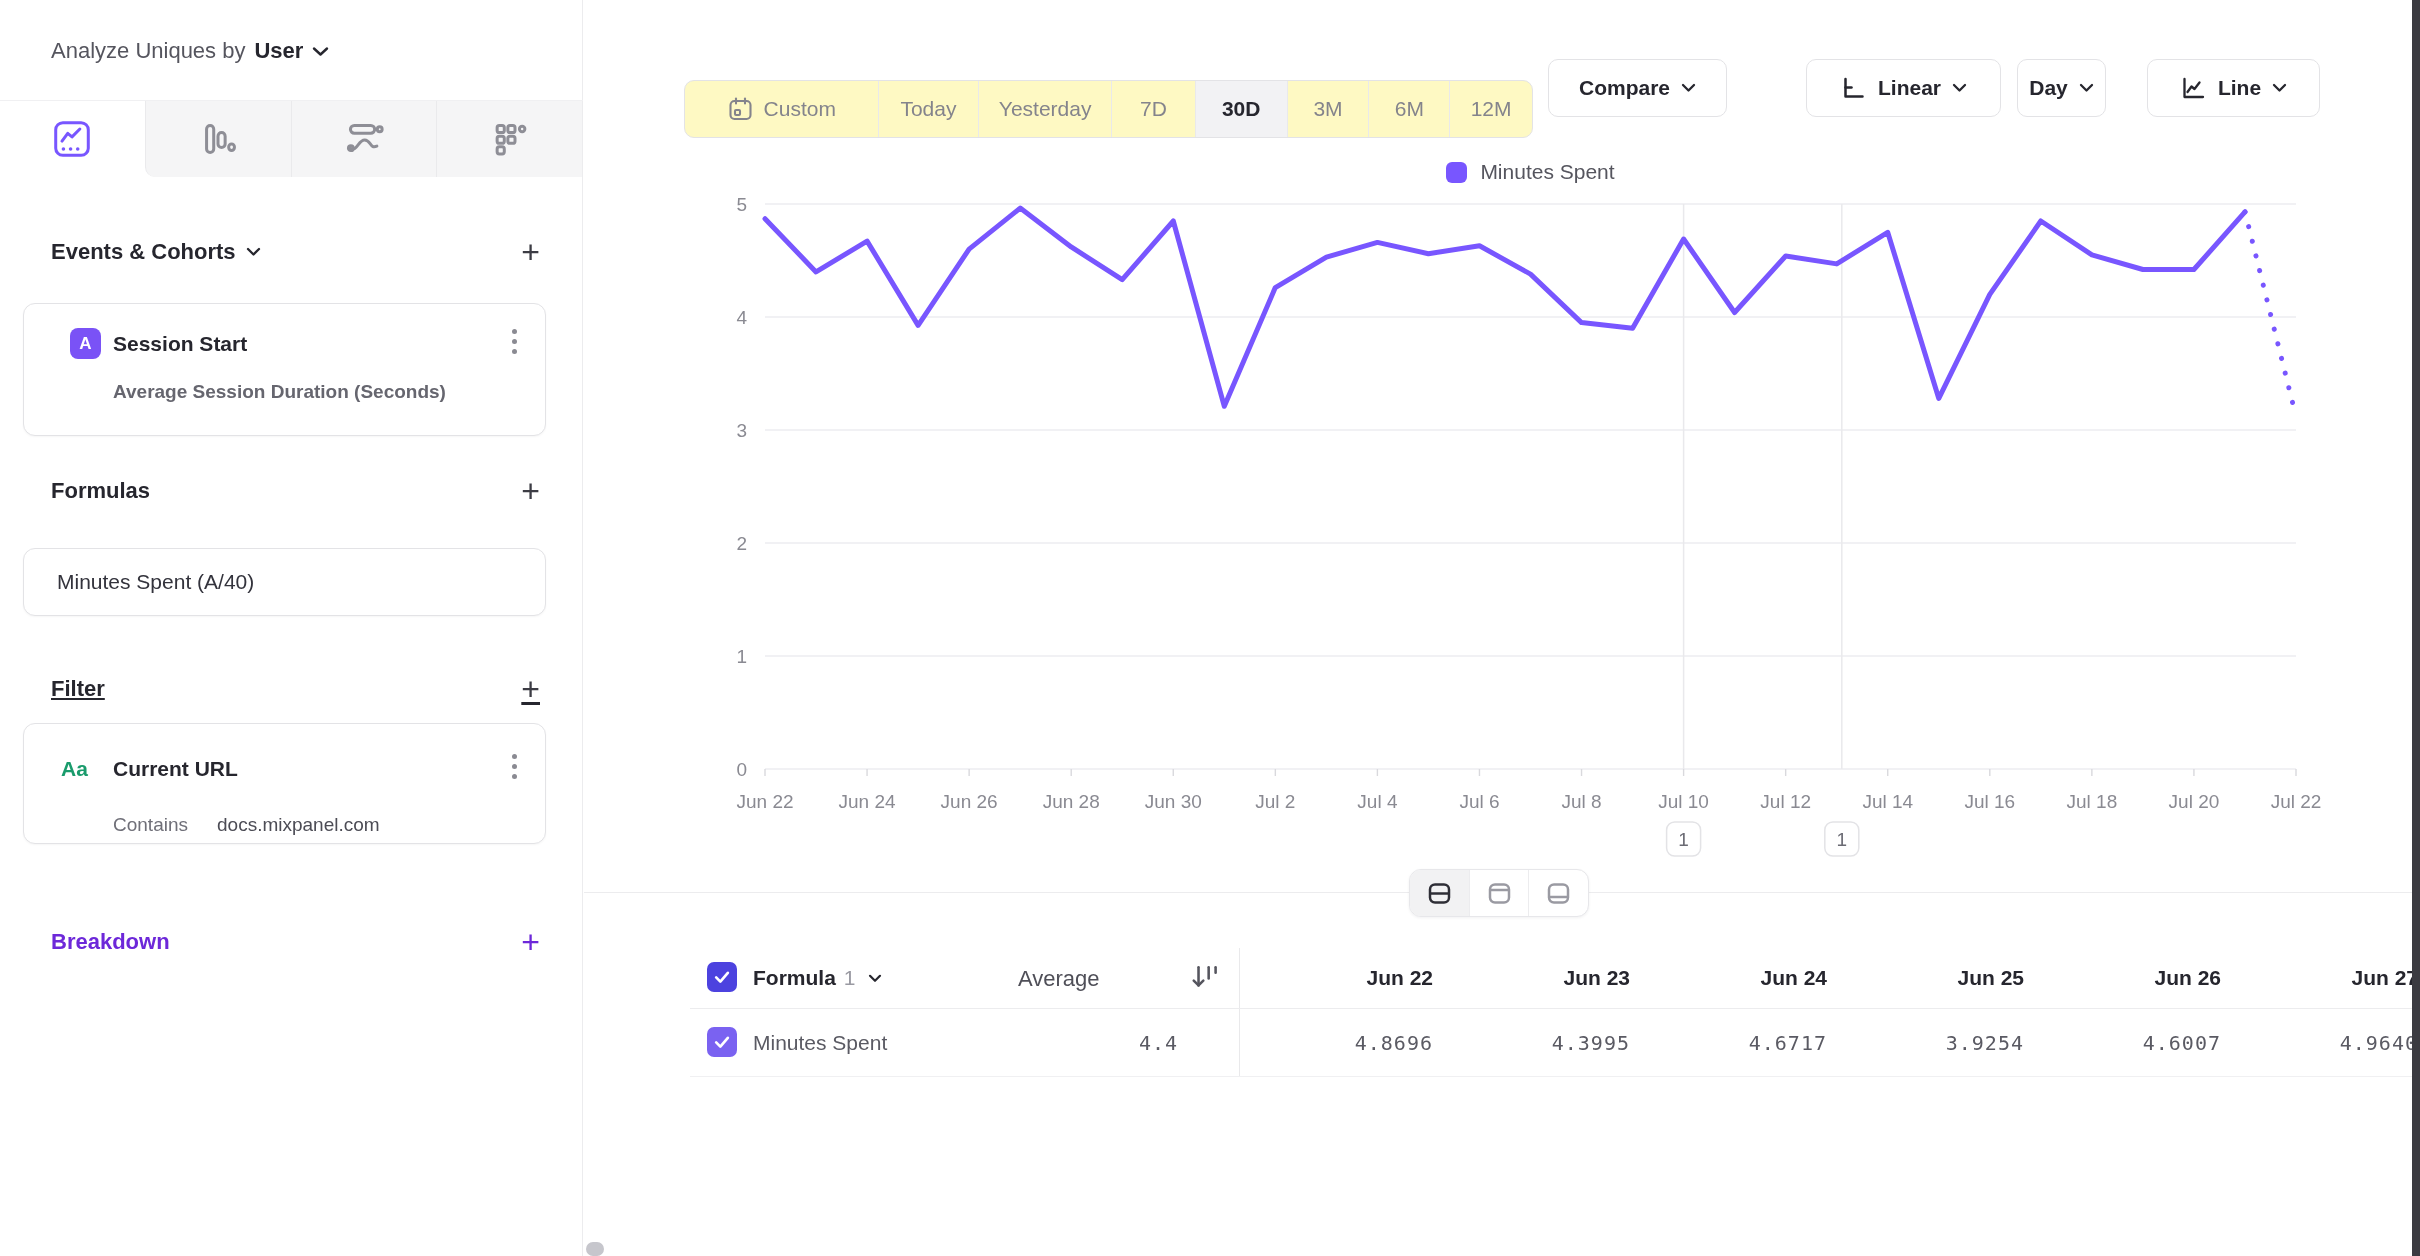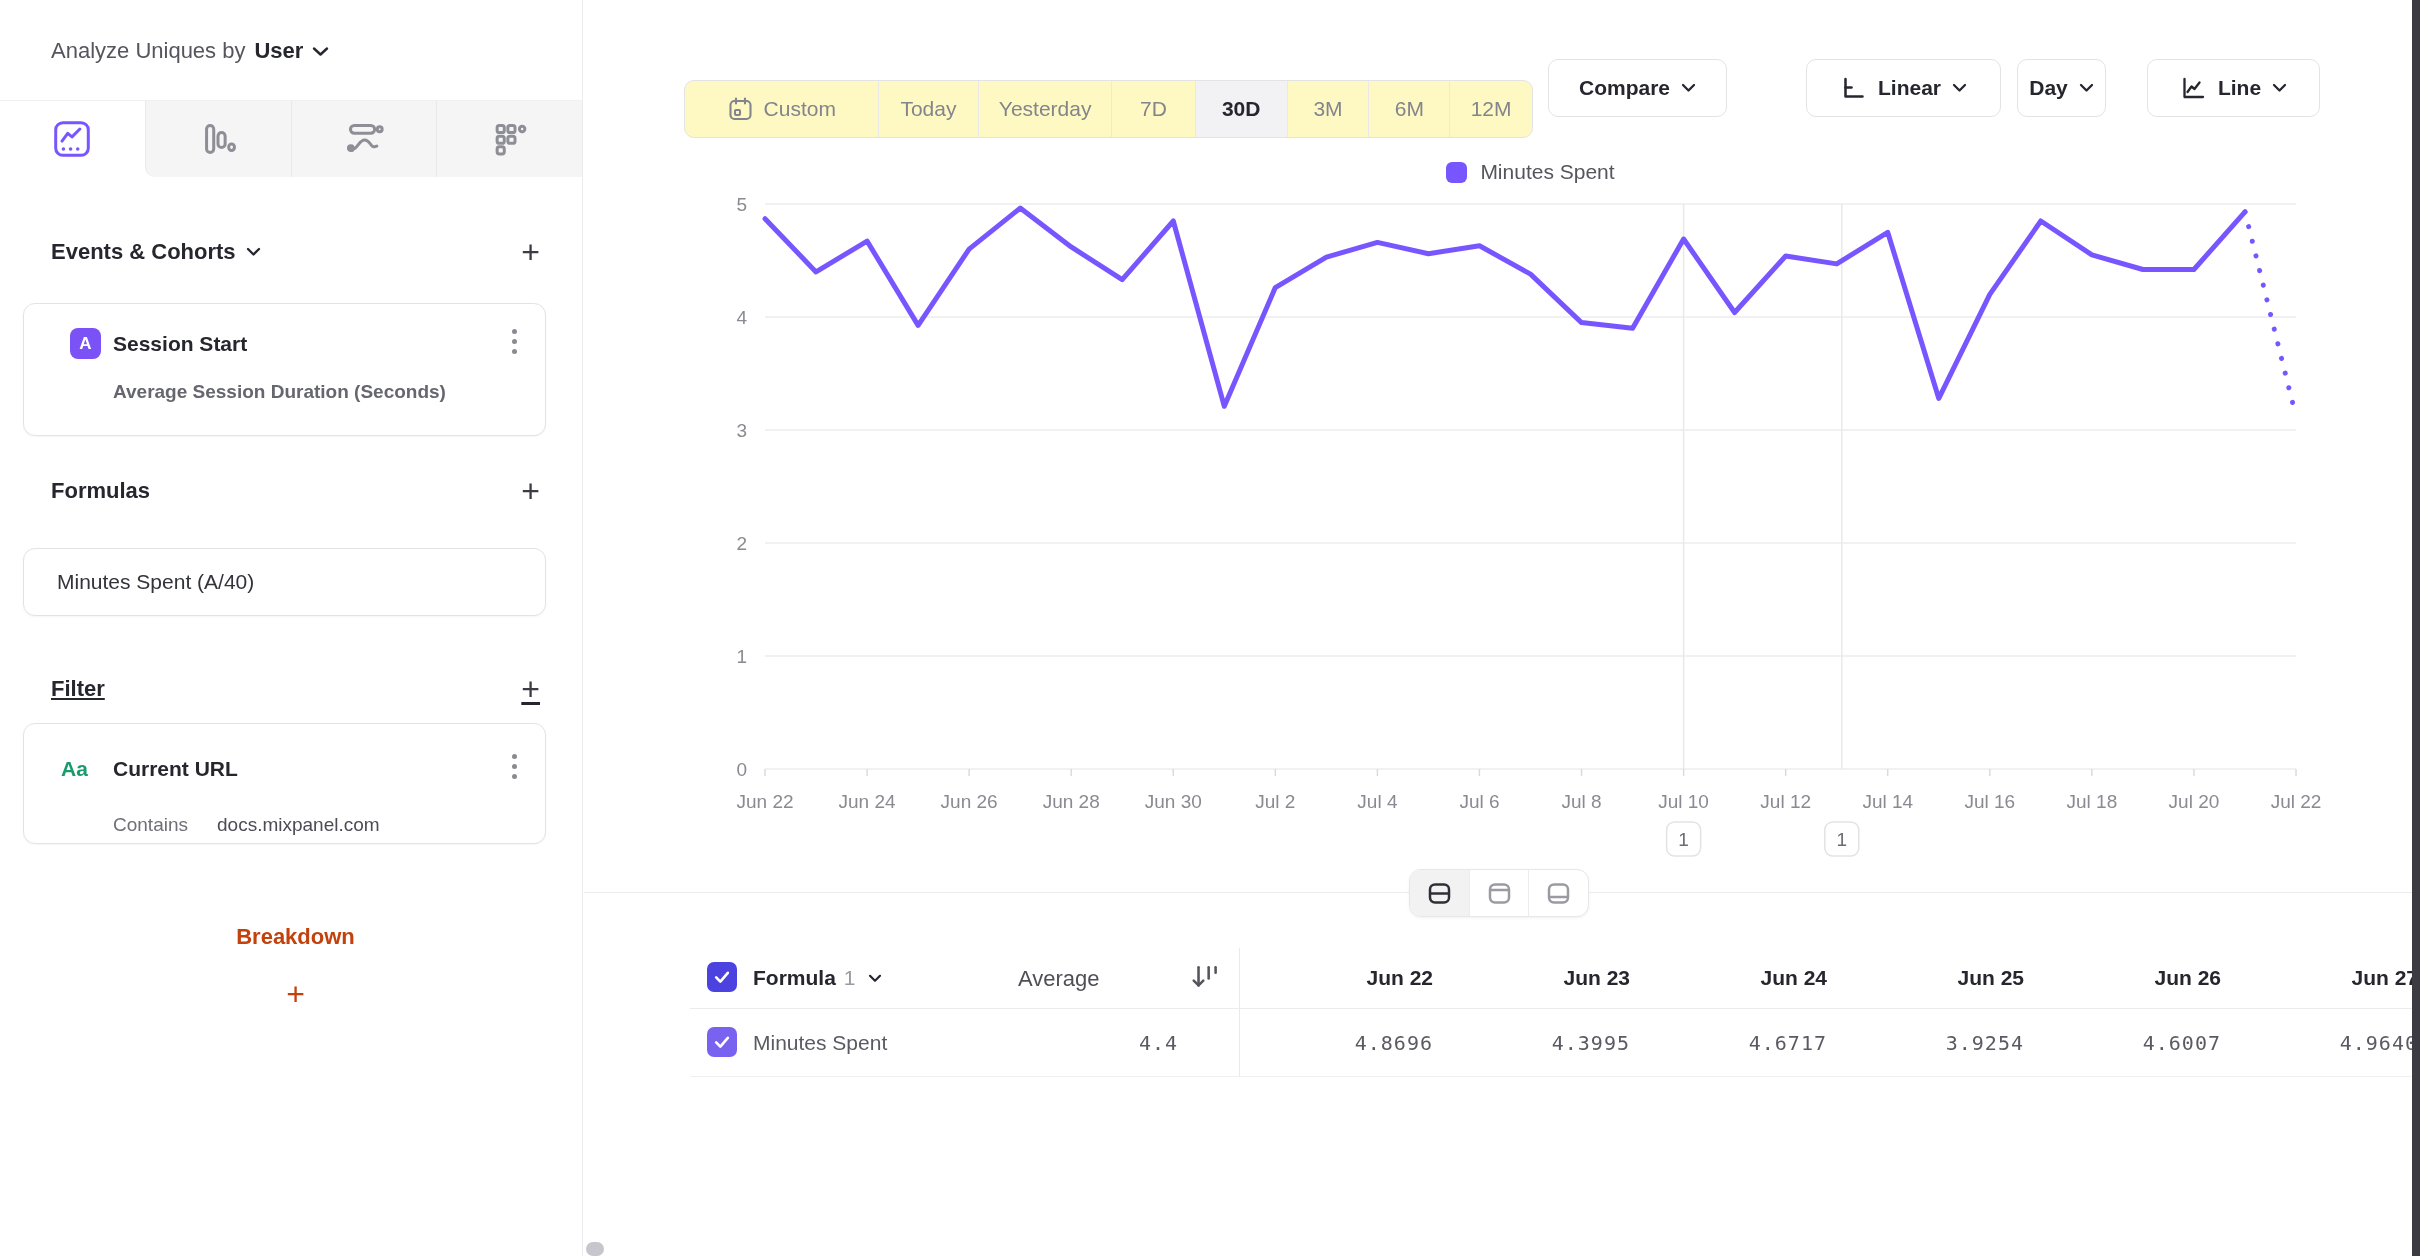--- a/index.html
+++ b/index.html
@@ -18,21 +18,21 @@
   .chart-tab { flex:1; display:flex; align-items:center; justify-content:center;
     background:#f5f5f6; border-left:1px solid #eaeaec; color:#8e8e96; }
   .chart-tab:first-child { border-left:none; }
   .chart-tab.selected { background:#fff; color:#7856ff; border-bottom:none; }
   .chart-tab.selected + .chart-tab { border-bottom-left-radius:10px; }
   .section-header { position:absolute; left:51px; right:42px; height:36px;
     display:flex; align-items:center; justify-content:space-between;
     font-size:22px; font-weight:700; color:#26262e;gap:28px; }
   .section-header .title-wrap { display:flex; align-items:center; gap:10px; }
   .plus-btn { font-size:32px; font-weight:300; color:#3c3c44; line-height:1; cursor:pointer; }
-  .section-header.dim, .section-header.dim .plus-btn { color:#c2410c;flex-direction:column; }
+  .section-header.dim, .section-header.dim .plus-btn { color:#6d28d9; }
   .card { position:absolute; left:23px; width:523px; background:#fff;
     border:1px solid #e3e3e6; border-radius:12px; box-shadow:0 1px 2px rgba(25,25,35,0.04); }
   .badge-a { position:absolute; left:46px; width:31px; height:31px; border-radius:8px;
     background:#7a52f6; color:#fff; font-weight:700; font-size:17px;
     display:flex; align-items:center; justify-content:center; }
   .card-title { position:absolute; left:89px; font-size:21px; font-weight:700; color:#26262e; }
   .card-sub { position:absolute; left:89px; font-size:19px; font-weight:600; color:#66666f; }
   .kebab { position:absolute; right:28px; display:flex; flex-direction:column; gap:5px; cursor:pointer; }
   .kebab i { width:5px; height:5px; border-radius:50%; background:#8a8a92; }
   .badge-aa { position:absolute; left:37px; font-size:21px; font-weight:700; color:#1a9b6c; }

